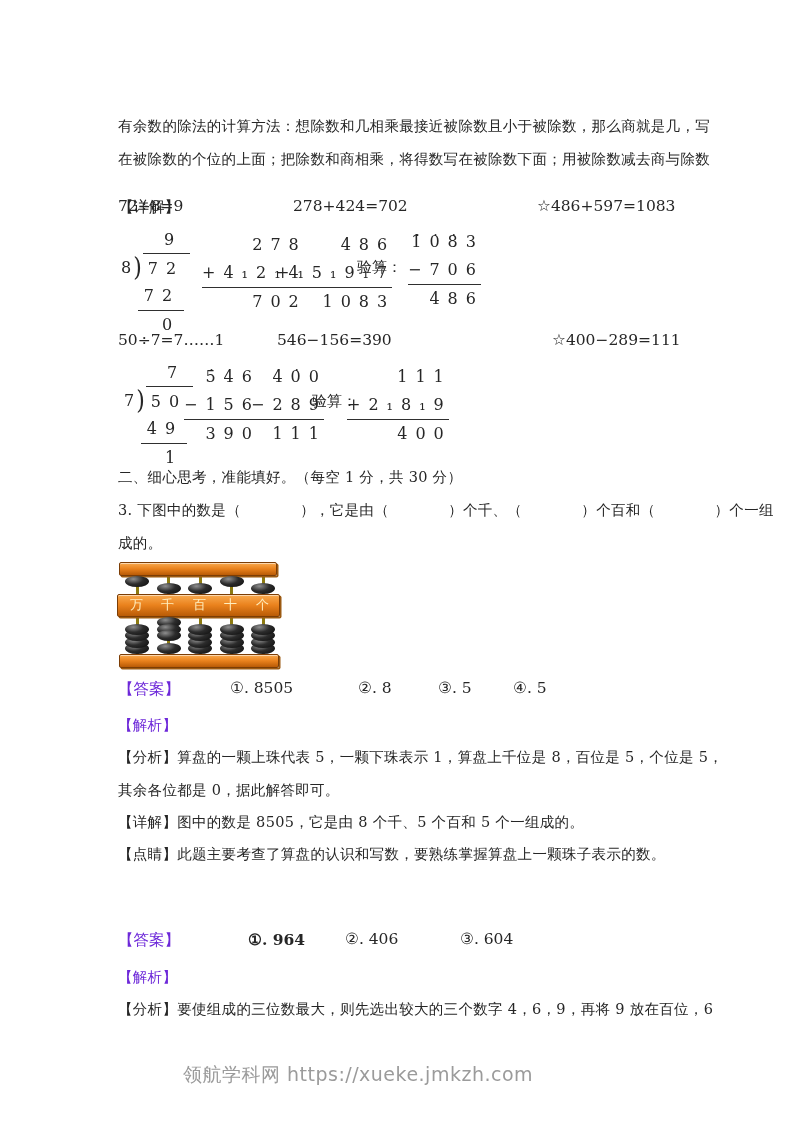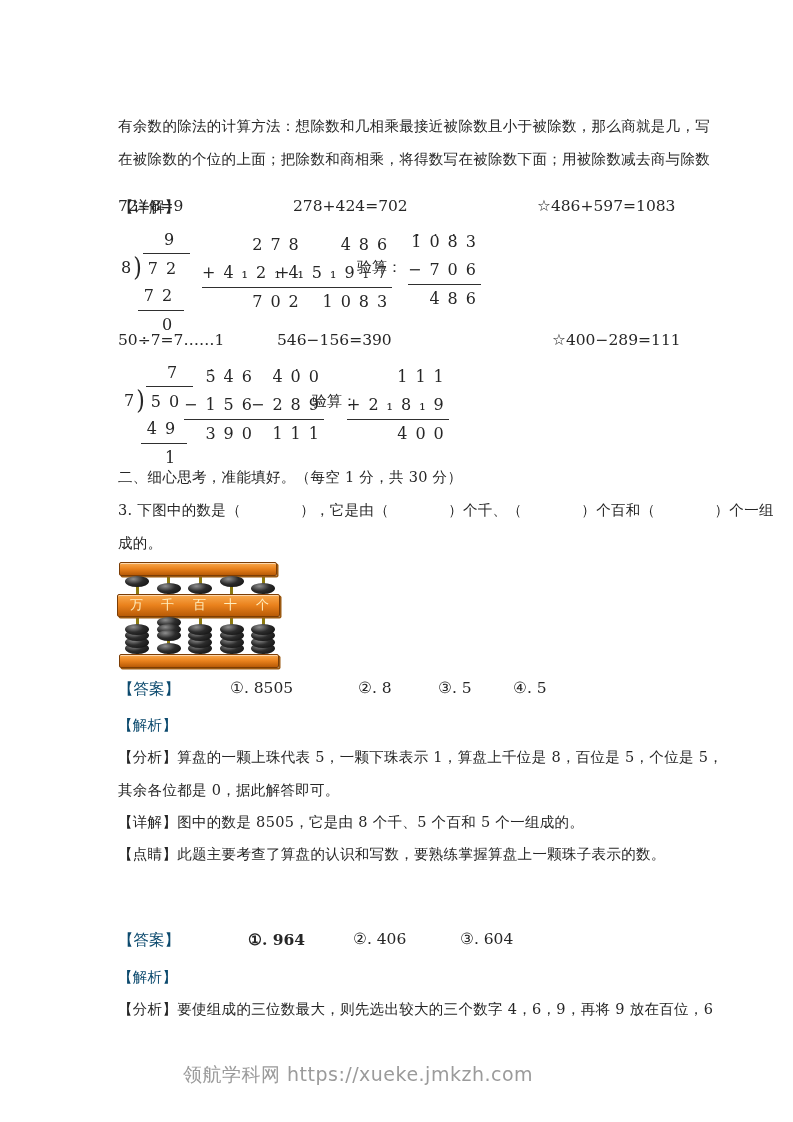--- a/index.html
+++ b/index.html
@@ -5,21 +5,21 @@
   html,body { margin:0; padding:0; background:#ffffff; }
   .page {
     position:relative; width:793px; height:1122px; background:#ffffff;
     font-family:"DejaVu Serif","Liberation Serif",serif; color:#262626;
     overflow:hidden;
   }
   .abs { position:absolute; }
   .cnline { font-size:14.5px; line-height:33px; white-space:nowrap; letter-spacing:0.3px; }
   .eqrow { position:absolute; left:0; width:793px; height:26px; }
   .eqrow span { position:absolute; font-size:15.5px; white-space:nowrap; }
-  .bluelab { color:#0c4a6e; }
+  .bluelab { color:#6d28d9; }
 
   
   .vcol { position:absolute; font-size:16px; line-height:28px; }
   .vcol .r1, .vcol .r3 { text-align:right; padding-right:3px; }
   .vcol .r2 { display:flex; justify-content:space-between; align-items:baseline;
               border-bottom:1.6px solid #2f2f2f; padding:0 3px 0 0; }
   .vcol .op { padding-right:8px; letter-spacing:0; }
   .digits { letter-spacing:8px; margin-right:-6px; white-space:nowrap; }
 
   
@@ -230,21 +230,21 @@
   </div>
 
   <div class="abs cnline" style="left:118px; top:806px;"><span>【详解】</span><span>图中的数是 8505，它是由 8 个千、5 个百和 5 个一组成的。</span></div>
 
   <div class="abs cnline" style="left:118px; top:838px;"><span>【点睛】</span><span>此题主要考查了算盘的认识和写数，要熟练掌握算盘上一颗珠子表示的数。</span></div>
 
 
   <div class="eqrow" style="top:930px;">
     <span class="bluelab" style="left:118px;">【答案】</span>
     <span style="left:248px;font-weight:bold;">①. 964</span>
-    <span style="left:345px;margin-left:8px;">②. 406</span>
+    <span style="left:345px;">②. 406</span>
     <span style="left:460px;">③. 604</span>
   </div>
 
   <div class="abs cnline bluelab" style="left:118px; top:961px;">【解析】</div>
 
   <div class="abs cnline" style="left:118px; top:993px;"><span>【分析】</span><span>要使组成的三位数最大，则先选出较大的三个数字 4，6，9，再将 9 放在百位，6</span></div>
 
   <div class="footer">领航学科网 https://xueke.jmkzh.com</div>
 
 </div>

